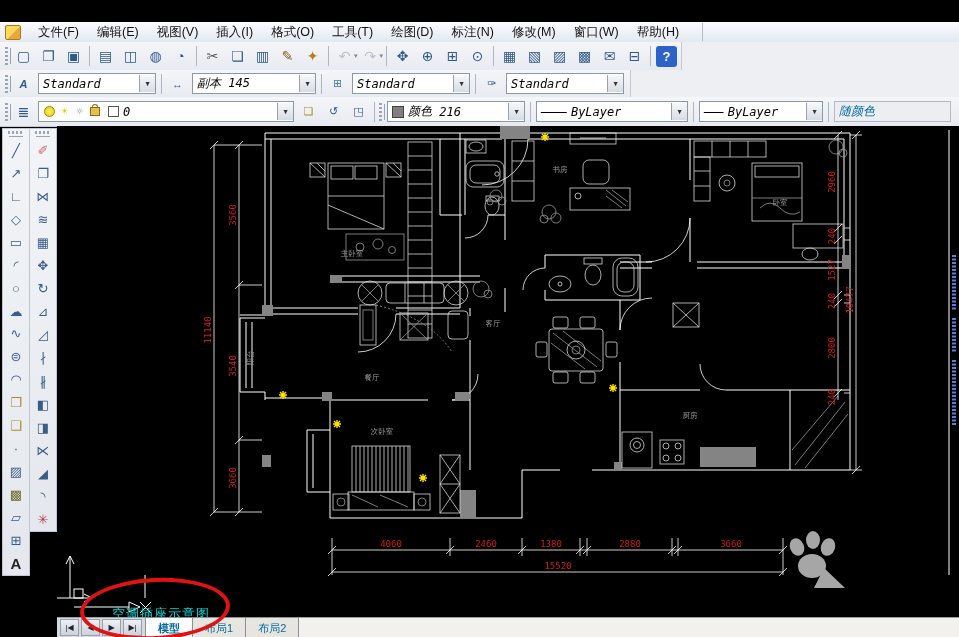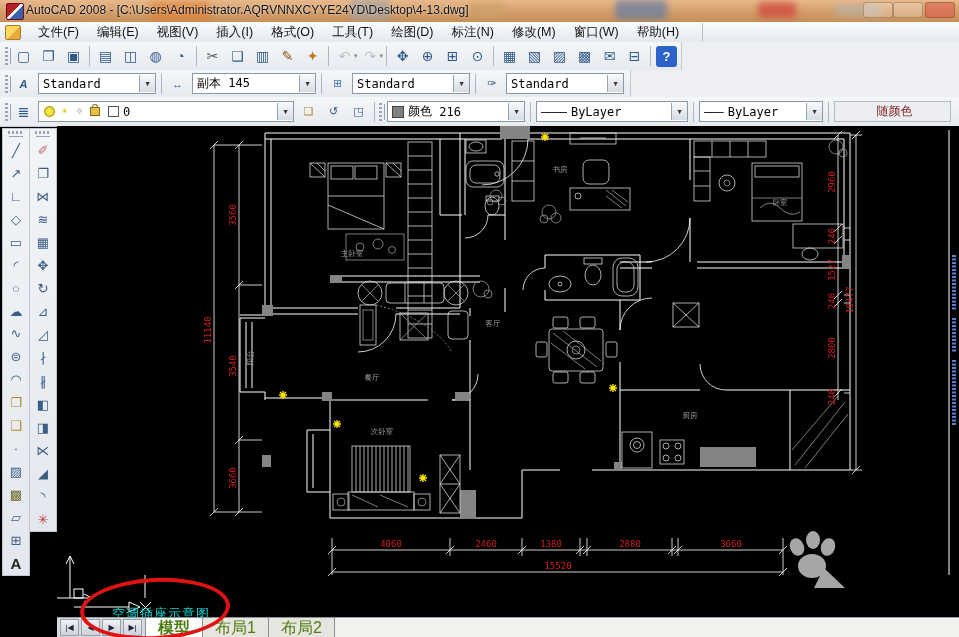--- a/index.html
+++ b/index.html
@@ -36,26 +36,26 @@
   .tb{width:23px;height:23px;display:flex;align-items:center;justify-content:center;
     font-size:14px;color:#30598c;border:1px solid transparent;border-radius:2px;}
   .tb.gray{color:#b7bfca;}
   .tb.small{font-size:11px;}
   .tb.help{background:#2d62c8;color:#fff;font-weight:bold;width:19px;height:19px;
     border-radius:3px;margin-left:2px;font-size:13px;}
   .ddm{font-size:7px;color:#7c8694;margin-left:-3px;}
   .tsep{width:1px;height:20px;background:#aeb5c1;margin:0 3px;}
   .combo{display:flex;align-items:center;background:#fff;border:1px solid #8b98a6;
     height:19px;font-family:"DejaVu Sans Mono",monospace;font-size:12px;color:#000;
-    padding-left:4px;margin:0 2px;}
+    padding-left:4px;margin:0 2px;font-style:italic;}
   .combo .val{white-space:nowrap;overflow:hidden;}
   .combo .arrow{margin-left:auto;width:15px;height:17px;border-left:1px solid #98a2b0;
     background:linear-gradient(#f6f8fa,#d7dce4);display:flex;align-items:center;
     justify-content:center;font-size:7px;color:#333;}
-  .combo.disabled{background:#eceef1;color:#7f1d1d;border-color:#b4bac2;justify-content:center;}
+  .combo.disabled{background:#eceef1;color:#0369a1;border-color:#b4bac2;}
   .swatch{width:10px;height:10px;background:#808080;border:1px solid #444;margin-right:4px;flex:none;}
   .lt-sample{letter-spacing:-1px;margin-right:5px;color:#000;}
   .mini{width:13px;height:13px;flex:none;margin-right:2px;display:flex;
     align-items:center;justify-content:center;font-size:11px;}
   .bulb{width:9px;height:9px;border-radius:50%;background:radial-gradient(#fff46b,#e8c400);
     border:1px solid #a8860a;margin:0 3px 0 1px;flex:none;}
   .lock{width:8px;height:7px;border:1px solid #8a6d12;background:#e5c04c;position:relative;
     margin:0 4px 0 2px;flex:none;}
   .lock:before{content:"";position:absolute;left:1px;top:-4px;width:4px;height:3px;
     border:1px solid #8a6d12;border-bottom:none;border-radius:3px 3px 0 0;}
@@ -74,41 +74,28 @@
   
   .hl-ellipse{position:absolute;left:23px;top:452px;width:142px;height:54px;
     border:4px solid #e01212;border-radius:50%;transform:rotate(-3deg);z-index:9;}
   
   .tabstrip{position:absolute;left:0;bottom:0;height:19px;right:0;background:#f2f1ee;
     border-top:1px solid #9aa0a8;display:flex;align-items:flex-end;z-index:5;}
   .tabnav{display:flex;background:#d6d9df;border-right:1px solid #aab;height:19px;align-items:center;padding:0 2px;}
   .tabnav span{width:17px;height:15px;margin:0 1px;background:linear-gradient(#eef1f5,#ccd2da);
     border:1px solid #98a0ac;font-size:8px;display:flex;align-items:center;justify-content:center;color:#223;}
   .tab{height:18px;padding:1px 12px 0;border:1px solid #8a9098;border-bottom:none;
-    background:#e7e5df;font-size:16px;color:#4d7c0f;margin-left:-1px;display:flex;align-items:center;}
+    background:#e7e5df;font-size:11px;color:#0369a1;margin-left:-1px;display:flex;align-items:center;}
   .tab.active{background:#fff;font-weight:bold;}
 </style>
 </head>
 <body>
 
 <div class="stage">
 
-  <div class="titlebar">
-    <div class="blob" style="left:150px;top:2px;width:60px;height:18px;background:#e07a2a"></div>
-    <div class="blob" style="left:350px;top:0;width:40px;height:20px;background:#9aa0a8"></div>
-    <div class="blob" style="left:470px;top:2px;width:34px;height:16px;background:#caa26a"></div>
-    <div class="blob" style="left:615px;top:0;width:52px;height:20px;background:#5a7aa8"></div>
-    <div class="blob" style="left:758px;top:2px;width:38px;height:16px;background:#d03a3a"></div>
-    <div class="blob" style="left:835px;top:4px;width:46px;height:13px;background:#b8b2a6"></div>
-    <span class="app-icon"></span>
-    <span class="title-text">AutoCAD 2008 - [C:\Users\Administrator.AQRVNNXCYYE24YD\Desktop\4-13.dwg]</span>
-    <span class="capbtn" style="right:66px"></span>
-    <span class="capbtn" style="right:36px"></span>
-    <span class="capbtn" style="right:4px;background:rgba(220,80,70,.5)"></span>
-  </div>
 
   <div class="menubar">
     <span class="doc-icon"></span>
     <span class="menu-item">文件(F)</span>
     <span class="menu-item">编辑(E)</span>
     <span class="menu-item">视图(V)</span>
     <span class="menu-item">插入(I)</span>
     <span class="menu-item">格式(O)</span>
     <span class="menu-item">工具(T)</span>
     <span class="menu-item">绘图(D)</span>

